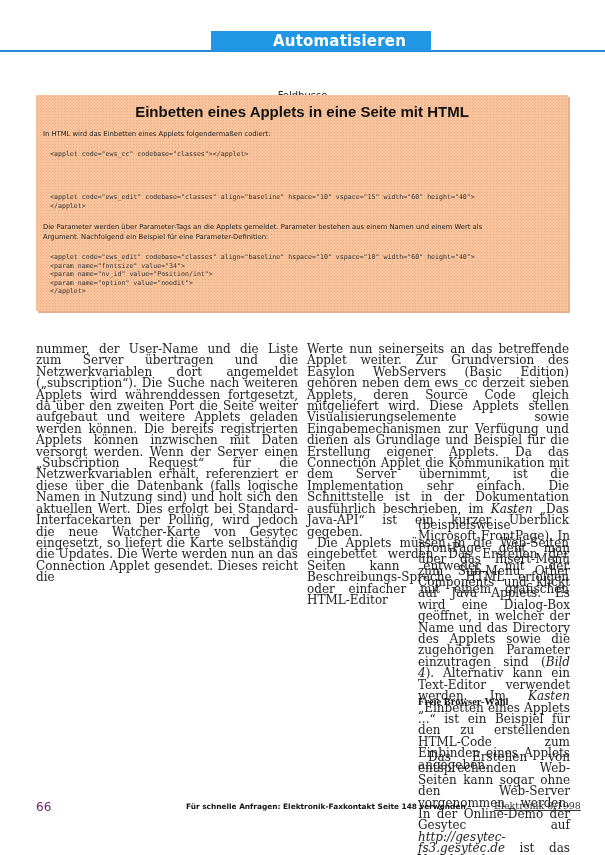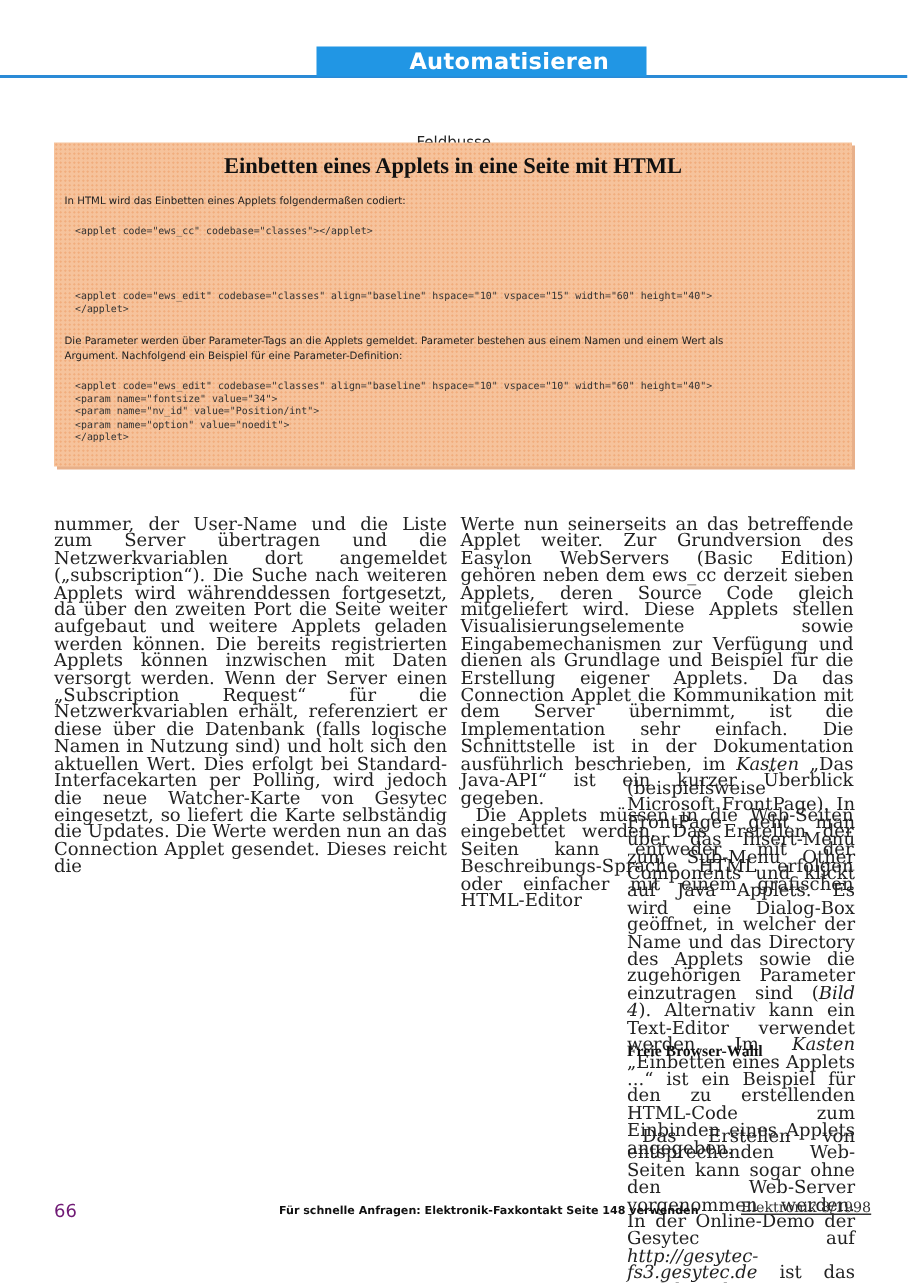--- a/index.html
+++ b/index.html
@@ -6,21 +6,21 @@
   body { width: 605px; height: 855px; position: relative; overflow: hidden; font-family: "DejaVu Serif", serif; color: #1a1a1a; }
 
   .rule { position: absolute; left: 0; top: 50px; width: 605px; height: 2px; background: #2a8ad6; }
   .section-tab { position: absolute; left: 211px; top: 31px; width: 183px; height: 20px; background: #2196e4; color: #fff;
     font-family: "DejaVu Sans", sans-serif; font-weight: bold; font-size: 15px; text-align: center; line-height: 20px; letter-spacing: 0.2px; padding-left: 37px; }
   .subsection { position: absolute; left: 0; width: 605px; top: 58px; text-align: center; font-family: "DejaVu Sans", sans-serif; font-size: 10px; color: #222; margin-top: 32px; }
 
   .box { position: absolute; left: 36px; top: 95px; width: 532px; height: 216px; background-color: #f6c39c;
     background-image: radial-gradient(#f1ab7a 0.7px, transparent 0.8px);
     background-size: 3px 3px; box-shadow: 2px 2px 0 #e8b08a; }
-  .box-title { position: absolute; top: 8px; left: 0; width: 100%; text-align: center; font-family: Liberation Serif, serif;
+  .box-title { position: absolute; top: 8px; left: 0; width: 100%; text-align: center; font-family: Liberation Sans, sans-serif;
     font-weight: bold; font-size: 15px; color: #111; }
   .box-p { position: absolute; left: 7px; font-family: "DejaVu Sans", sans-serif; font-size: 6.8px; color: #222; white-space: nowrap; line-height: 10px; }
   .box-code { position: absolute; left: 14px; font-family: "DejaVu Sans Mono", monospace; font-size: 6.6px; color: #333; white-space: pre; line-height: 8.5px; }
 
   .col { position: absolute; font-size: 12px; line-height: 11.4px; text-align: justify; color: #222; }
   .col p { margin: 0; }
   .col p.indent { text-indent: 10px; }
   .col-left { left: 36px; top: 344px; width: 262px; }
   .col-right-top { left: 307px; top: 344px; width: 262px; }
   .col-right-narrow { left: 418px; top: 520px; width: 152px; }

